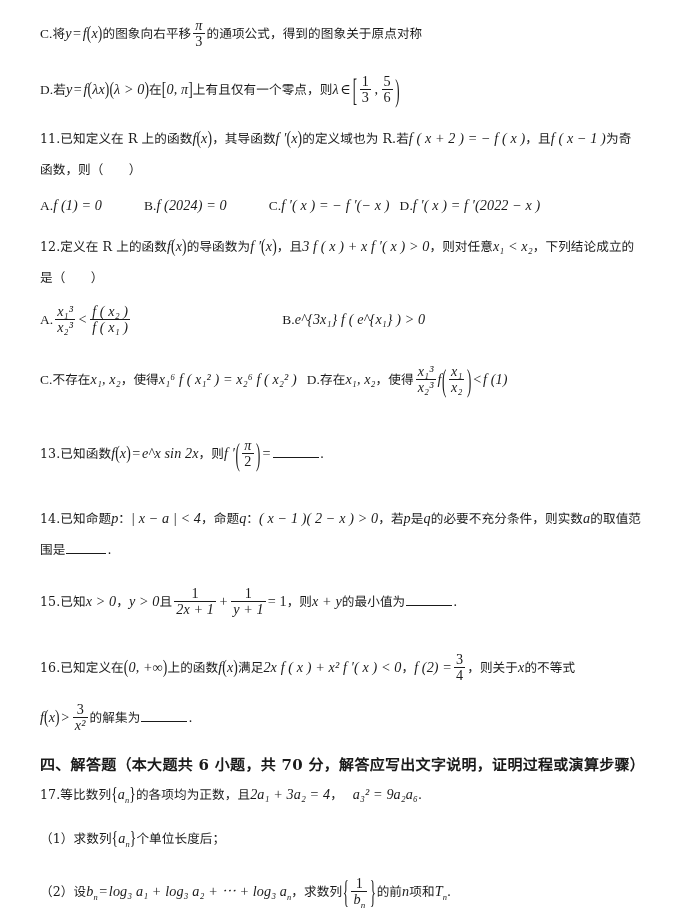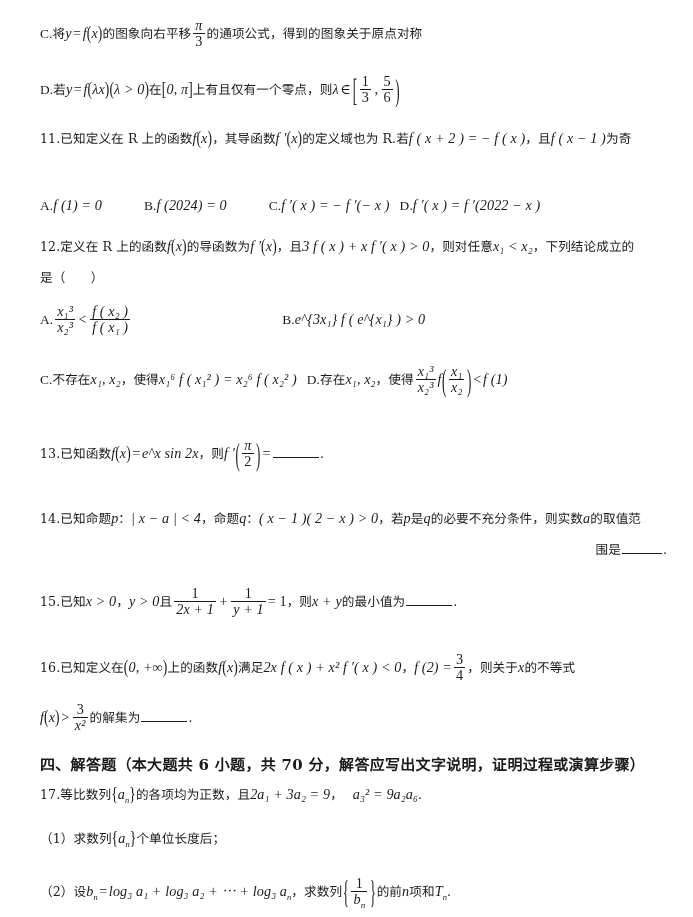--- a/index.html
+++ b/index.html
@@ -109,20 +109,23 @@
     <span class="opt">C.</span><span class="cn">将</span><span class="mi">y</span><span class="mo">=</span><span class="mi">f</span><span class="pfn">(</span><span class="mi">x</span><span class="pfn">)</span><span class="cn">的图象向右平移</span><span class="frac"><span class="num mi">π</span><span class="den mn">3</span></span><span class="cn">的通项公式，得到的图象关于原点对称</span>
   </div>
 
   <div class="line" style="top:72px;">
     <span class="opt">D.</span><span class="cn">若</span><span class="mi">y</span><span class="mo">=</span><span class="mi">f</span><span class="pfn">(</span><span class="mi">λ</span><span class="mi">x</span><span class="pfn">)</span><span class="pfn">(</span><span class="mi">λ &gt; 0</span><span class="pfn">)</span><span class="cn">在</span><span class="pfn">[</span><span class="mi">0, π</span><span class="pfn">]</span><span class="cn">上有且仅有一个零点，则</span><span class="mi">λ</span><span class="mo">∈</span><span class="brack big">[</span><span class="frac"><span class="num mn">1</span><span class="den mn">3</span></span><span class="mo">,</span><span class="frac"><span class="num mn">5</span><span class="den mn">6</span></span><span class="paren big">)</span>
   </div>
 
   <div class="line" style="top:128px;">
     <span class="cn">11.</span><span class="cn">已知定义在 R 上的函数</span><span class="mi">f</span><span class="pfn">(</span><span class="mi">x</span><span class="pfn">)</span><span class="cn">，其导函数</span><span class="mi">f ′</span><span class="pfn">(</span><span class="mi">x</span><span class="pfn">)</span><span class="cn">的定义域也为 R.若</span><span class="mn" style="font-style:italic">f ( x + 2 ) = − f ( x )</span><span class="cn">，且</span><span class="mn" style="font-style:italic">f ( x − 1 )</span><span class="cn">为奇</span>
   </div>
+  <div class="line" style="top:160px;">
+    <span class="cn">函数，则（　　）</span>
+  </div>
   <div class="line" style="top:195px;">
     <span><span class="opt">A.</span><span class="mn" style="font-style:italic">f (1) = 0</span></span><span class="sp3"></span><span><span class="opt">B.</span><span class="mn" style="font-style:italic">f (2024) = 0</span></span><span class="sp3"></span><span><span class="opt">C.</span><span class="mn" style="font-style:italic">f ′( x ) = − f ′(− x )</span></span><span class="sp"></span><span><span class="opt">D.</span><span class="mn" style="font-style:italic">f ′( x ) = f ′(2022 − x )</span></span>
   </div>
 
   <div class="line" style="top:236px;">
     <span class="cn">12.</span><span class="cn">定义在 R 上的函数</span><span class="mi">f</span><span class="pfn">(</span><span class="mi">x</span><span class="pfn">)</span><span class="cn">的导函数为</span><span class="mi">f ′</span><span class="pfn">(</span><span class="mi">x</span><span class="pfn">)</span><span class="cn">，且</span><span class="mn" style="font-style:italic">3 f ( x ) + x f ′( x ) &gt; 0</span><span class="cn">，则对任意</span><span class="mn" style="font-style:italic">x₁ &lt; x₂</span><span class="cn">，下列结论成立的</span>
   </div>
   <div class="line" style="top:268px;">
     <span class="cn">是（　　）</span>
   </div>
@@ -136,39 +139,39 @@
   </div>
 
 
   <div class="line" style="top:436px;">
     <span class="cn">13.</span><span class="cn">已知函数</span><span class="mi">f</span><span class="pfn">(</span><span class="mi">x</span><span class="pfn">)</span><span class="mo">=</span><span class="mn" style="font-style:italic">e^x sin 2x</span><span class="cn">，则</span><span class="mi">f ′</span><span class="paren big">(</span><span class="frac"><span class="num mi">π</span><span class="den mn">2</span></span><span class="paren big">)</span><span class="mo">=</span><span class="blank"></span><span class="cn">.</span>
   </div>
 
   <div class="line" style="top:508px;">
     <span class="cn">14.</span><span class="cn">已知命题</span><span class="mi">p</span><span class="cn">：</span><span class="mn" style="font-style:italic">| x − a | &lt; 4</span><span class="cn">，命题</span><span class="mi">q</span><span class="cn">：</span><span class="mn" style="font-style:italic">( x − 1 )( 2 − x ) &gt; 0</span><span class="cn">，若</span><span class="mi">p</span><span class="cn">是</span><span class="mi">q</span><span class="cn">的必要不充分条件，则实数</span><span class="mi">a</span><span class="cn">的取值范</span>
   </div>
-  <div class="line" style="top:540px;text-align:right;">
+  <div class="line" style="top:540px;">
     <span class="cn">围是</span><span class="blank sm"></span><span class="cn">.</span>
   </div>
 
   <div class="line" style="top:584px;">
     <span class="cn">15.</span><span class="cn">已知</span><span class="mn" style="font-style:italic">x &gt; 0</span><span class="cn">，</span><span class="mn" style="font-style:italic">y &gt; 0</span><span class="cn">且</span><span class="frac"><span class="num mn">1</span><span class="den mi">2x + 1</span></span><span class="mo">+</span><span class="frac"><span class="num mn">1</span><span class="den mi">y + 1</span></span><span class="mn">= 1</span><span class="cn">，则</span><span class="mn" style="font-style:italic">x + y</span><span class="cn">的最小值为</span><span class="blank"></span><span class="cn">.</span>
   </div>
 
   <div class="line" style="top:650px;">
     <span class="cn">16.</span><span class="cn">已知定义在</span><span class="pfn">(</span><span class="mn" style="font-style:italic">0, +∞</span><span class="pfn">)</span><span class="cn">上的函数</span><span class="mi">f</span><span class="pfn">(</span><span class="mi">x</span><span class="pfn">)</span><span class="cn">满足</span><span class="mn" style="font-style:italic">2x f ( x ) + x² f ′( x ) &lt; 0</span><span class="cn">，</span><span class="mn" style="font-style:italic">f (2) =</span><span class="frac"><span class="num mn">3</span><span class="den mn">4</span></span><span class="cn">，则关于</span><span class="mi">x</span><span class="cn">的不等式</span>
   </div>
   <div class="line" style="top:700px;">
     <span class="mi">f</span><span class="pfn">(</span><span class="mi">x</span><span class="pfn">)</span><span class="mo">&gt;</span><span class="frac"><span class="num mn">3</span><span class="den mi">x²</span></span><span class="cn">的解集为</span><span class="blank"></span><span class="cn">.</span>
   </div>
 
   <div class="line hdr" style="top:754px;font-size:15px;">四、解答题（本大题共 6 小题，共 70 分，解答应写出文字说明，证明过程或演算步骤）</div>
 
   <div class="line" style="top:784px;">
-    <span class="cn">17.</span><span class="cn">等比数列</span><span class="pfn">{</span><span class="mi">a</span><sub class="ixi">n</sub><span class="pfn">}</span><span class="cn">的各项均为正数，且</span><span class="mn" style="font-style:italic">2a₁ + 3a₂ = 9</span><span class="cn">，</span><span class="sp"></span><span class="mn" style="font-style:italic">a₃² = 9a₂a₆</span><span class="cn">.</span>
+    <span class="cn">17.</span><span class="cn">等比数列</span><span class="pfn">{</span><span class="mi">a</span><sub class="ixi">n</sub><span class="pfn">}</span><span class="cn">的各项均为正数，且</span><span class="mn" style="font-style:italic">2a₁ + 3a₂ = 4</span><span class="cn">，</span><span class="sp"></span><span class="mn" style="font-style:italic">a₃² = 9a₂a₆</span><span class="cn">.</span>
   </div>
 
   <div class="line" style="top:828px;">
     <span class="cn">（1）</span><span class="cn">求数列</span><span class="pfn">{</span><span class="mi">a</span><sub class="ixi">n</sub><span class="pfn">}</span><span class="cn">个单位长度后；</span>
   </div>
 
   <div class="line" style="top:874px;">
     <span class="cn">（2）</span><span class="cn">设</span><span class="mi">b</span><sub class="ixi">n</sub><span class="mo">=</span><span class="mn" style="font-style:italic">log₃ a₁ + log₃ a₂ + ⋯ + log₃ a</span><sub class="ixi">n</sub><span class="cn">，求数列</span><span class="brace big">{</span><span class="frac sm"><span class="num mn">1</span><span class="den mi"><span>b</span><sub class="ixi">n</sub></span></span><span class="brace big">}</span><span class="cn">的前</span><span class="mi">n</span><span class="cn">项和</span><span class="mi">T</span><sub class="ixi">n</sub><span class="cn">.</span>
   </div>
 

